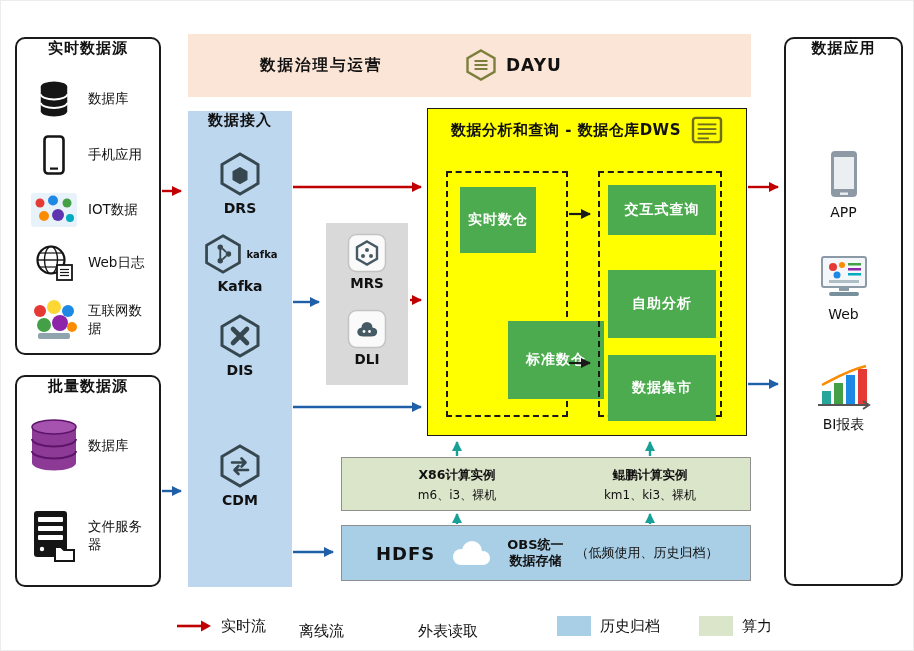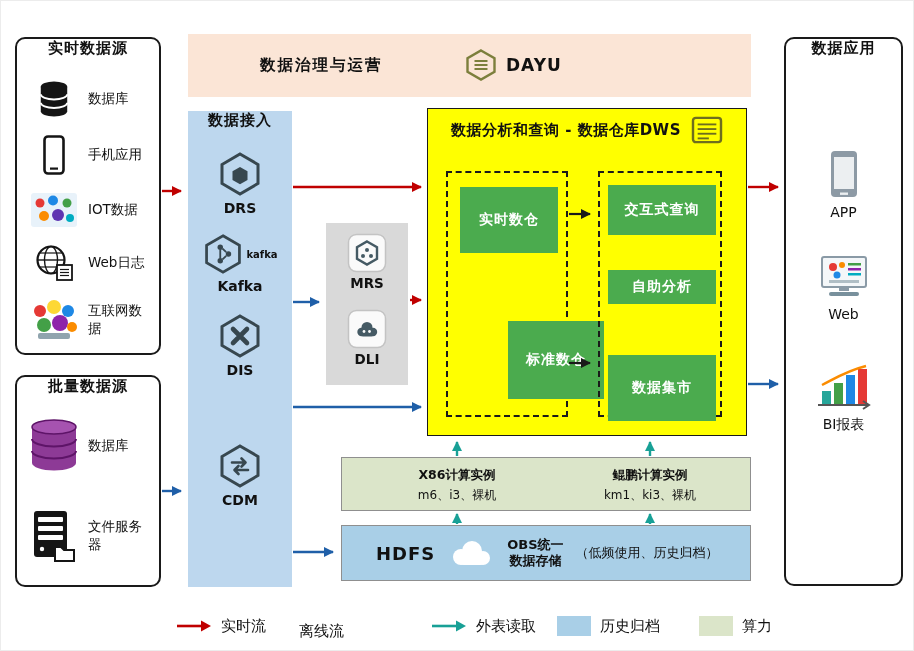--- a/index.html
+++ b/index.html
@@ -263,27 +263,27 @@
       <svg width="32" height="28" viewBox="0 0 34 30">
         <rect x="2" y="2" width="30" height="26" rx="3" fill="none" stroke="#6e6e1e" stroke-width="2.6"></rect>
         <line x1="7" y1="9" x2="27" y2="9" stroke="#6e6e1e" stroke-width="2"></line>
         <line x1="7" y1="14" x2="27" y2="14" stroke="#6e6e1e" stroke-width="2"></line>
         <line x1="7" y1="19" x2="27" y2="19" stroke="#6e6e1e" stroke-width="2"></line>
         <line x1="7" y1="24" x2="19" y2="24" stroke="#6e6e1e" stroke-width="2"></line>
       </svg>
     </div>
 
     <div class="dashed-box" style="left:18px;top:62px;width:122px;height:246px;">
-      <div class="green-box" style="left:12px;top:14px;width:98px;height:66px;">实时数仓</div>
+      <div class="green-box" style="left:12px;top:14px;width:76px;height:66px;">实时数仓</div>
       <div class="green-box" style="left:12px;top:148px;width:96px;height:78px;margin-left:48px;">标准数仓</div>
     </div>
 
     <div class="dashed-box" style="left:170px;top:62px;width:124px;height:246px;">
       <div class="green-box" style="left:8px;top:12px;width:108px;height:50px;">交互式查询</div>
-      <div class="green-box" style="left:8px;top:97px;width:108px;height:34px;">自助分析</div>
+      <div class="green-box" style="left:8px;top:97px;width:108px;height:68px;">自助分析</div>
       <div class="green-box" style="left:8px;top:182px;width:108px;height:66px;">数据集市</div>
     </div>
   </div>
 
   <div class="compute-bar" style="left:340px;top:456px;width:410px;height:54px;">
     <div class="compute-group" style="left:30px;width:170px;">
       <div class="compute-line1">X86计算实例</div>
       <div class="compute-line2">m6、i3、裸机</div>
     </div>
     <div class="compute-group" style="left:223px;width:170px;">
@@ -359,21 +359,21 @@
   </div>
 
   <div class="legend-item" style="left:298px;flex-direction:column;">
     <svg width="36" height="14" viewBox="0 0 36 14">
       <line x1="1" y1="7" x2="25" y2="7" stroke="#1f5fa8" stroke-width="2.6"></line>
       <polygon points="25,1.5 35,7 25,12.5" fill="#1f5fa8"></polygon>
     </svg>
     <span class="legend-label">离线流</span>
   </div>
 
-  <div class="legend-item" style="left:430px;">
+  <div class="legend-item" style="left:417px;flex-direction:column;">
     <svg width="36" height="14" viewBox="0 0 36 14">
       <line x1="1" y1="7" x2="25" y2="7" stroke="#18a096" stroke-width="2.6"></line>
       <polygon points="25,1.5 35,7 25,12.5" fill="#18a096"></polygon>
     </svg>
     <span class="legend-label">外表读取</span>
   </div>
 
   <div class="legend-item" style="left:556px;">
     <span class="swatch archive"></span>
     <span class="legend-label">历史归档</span>

